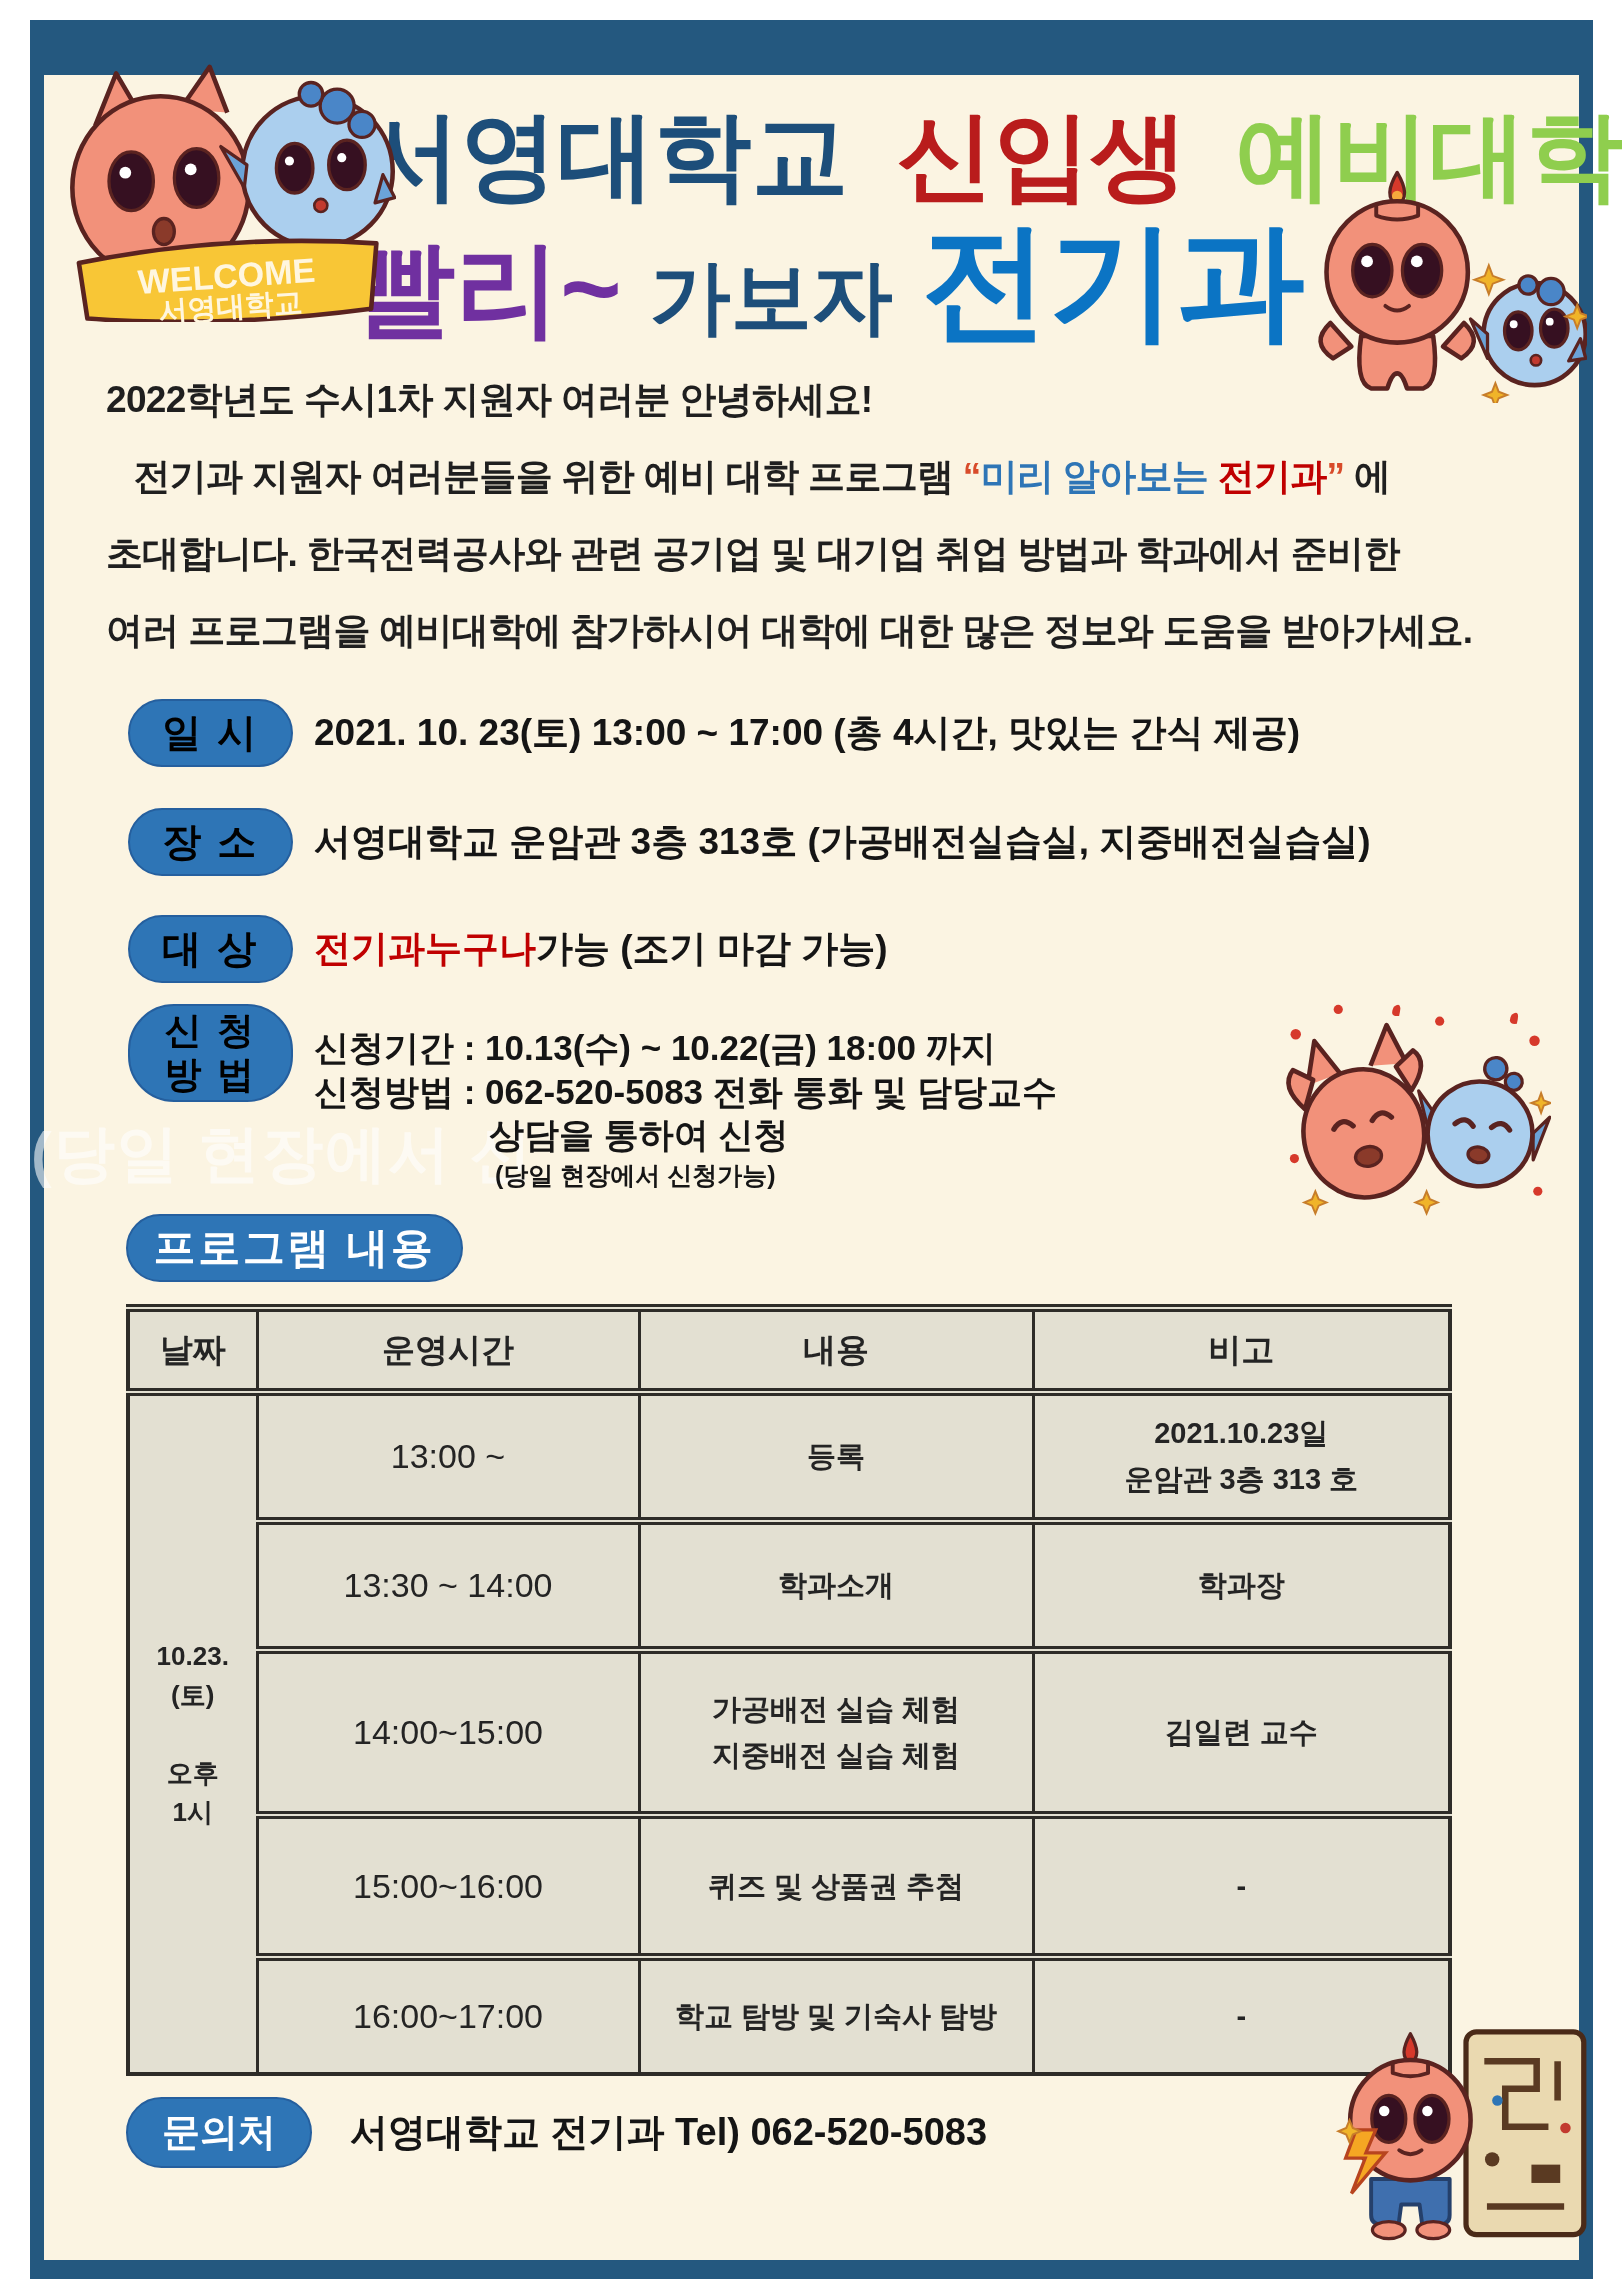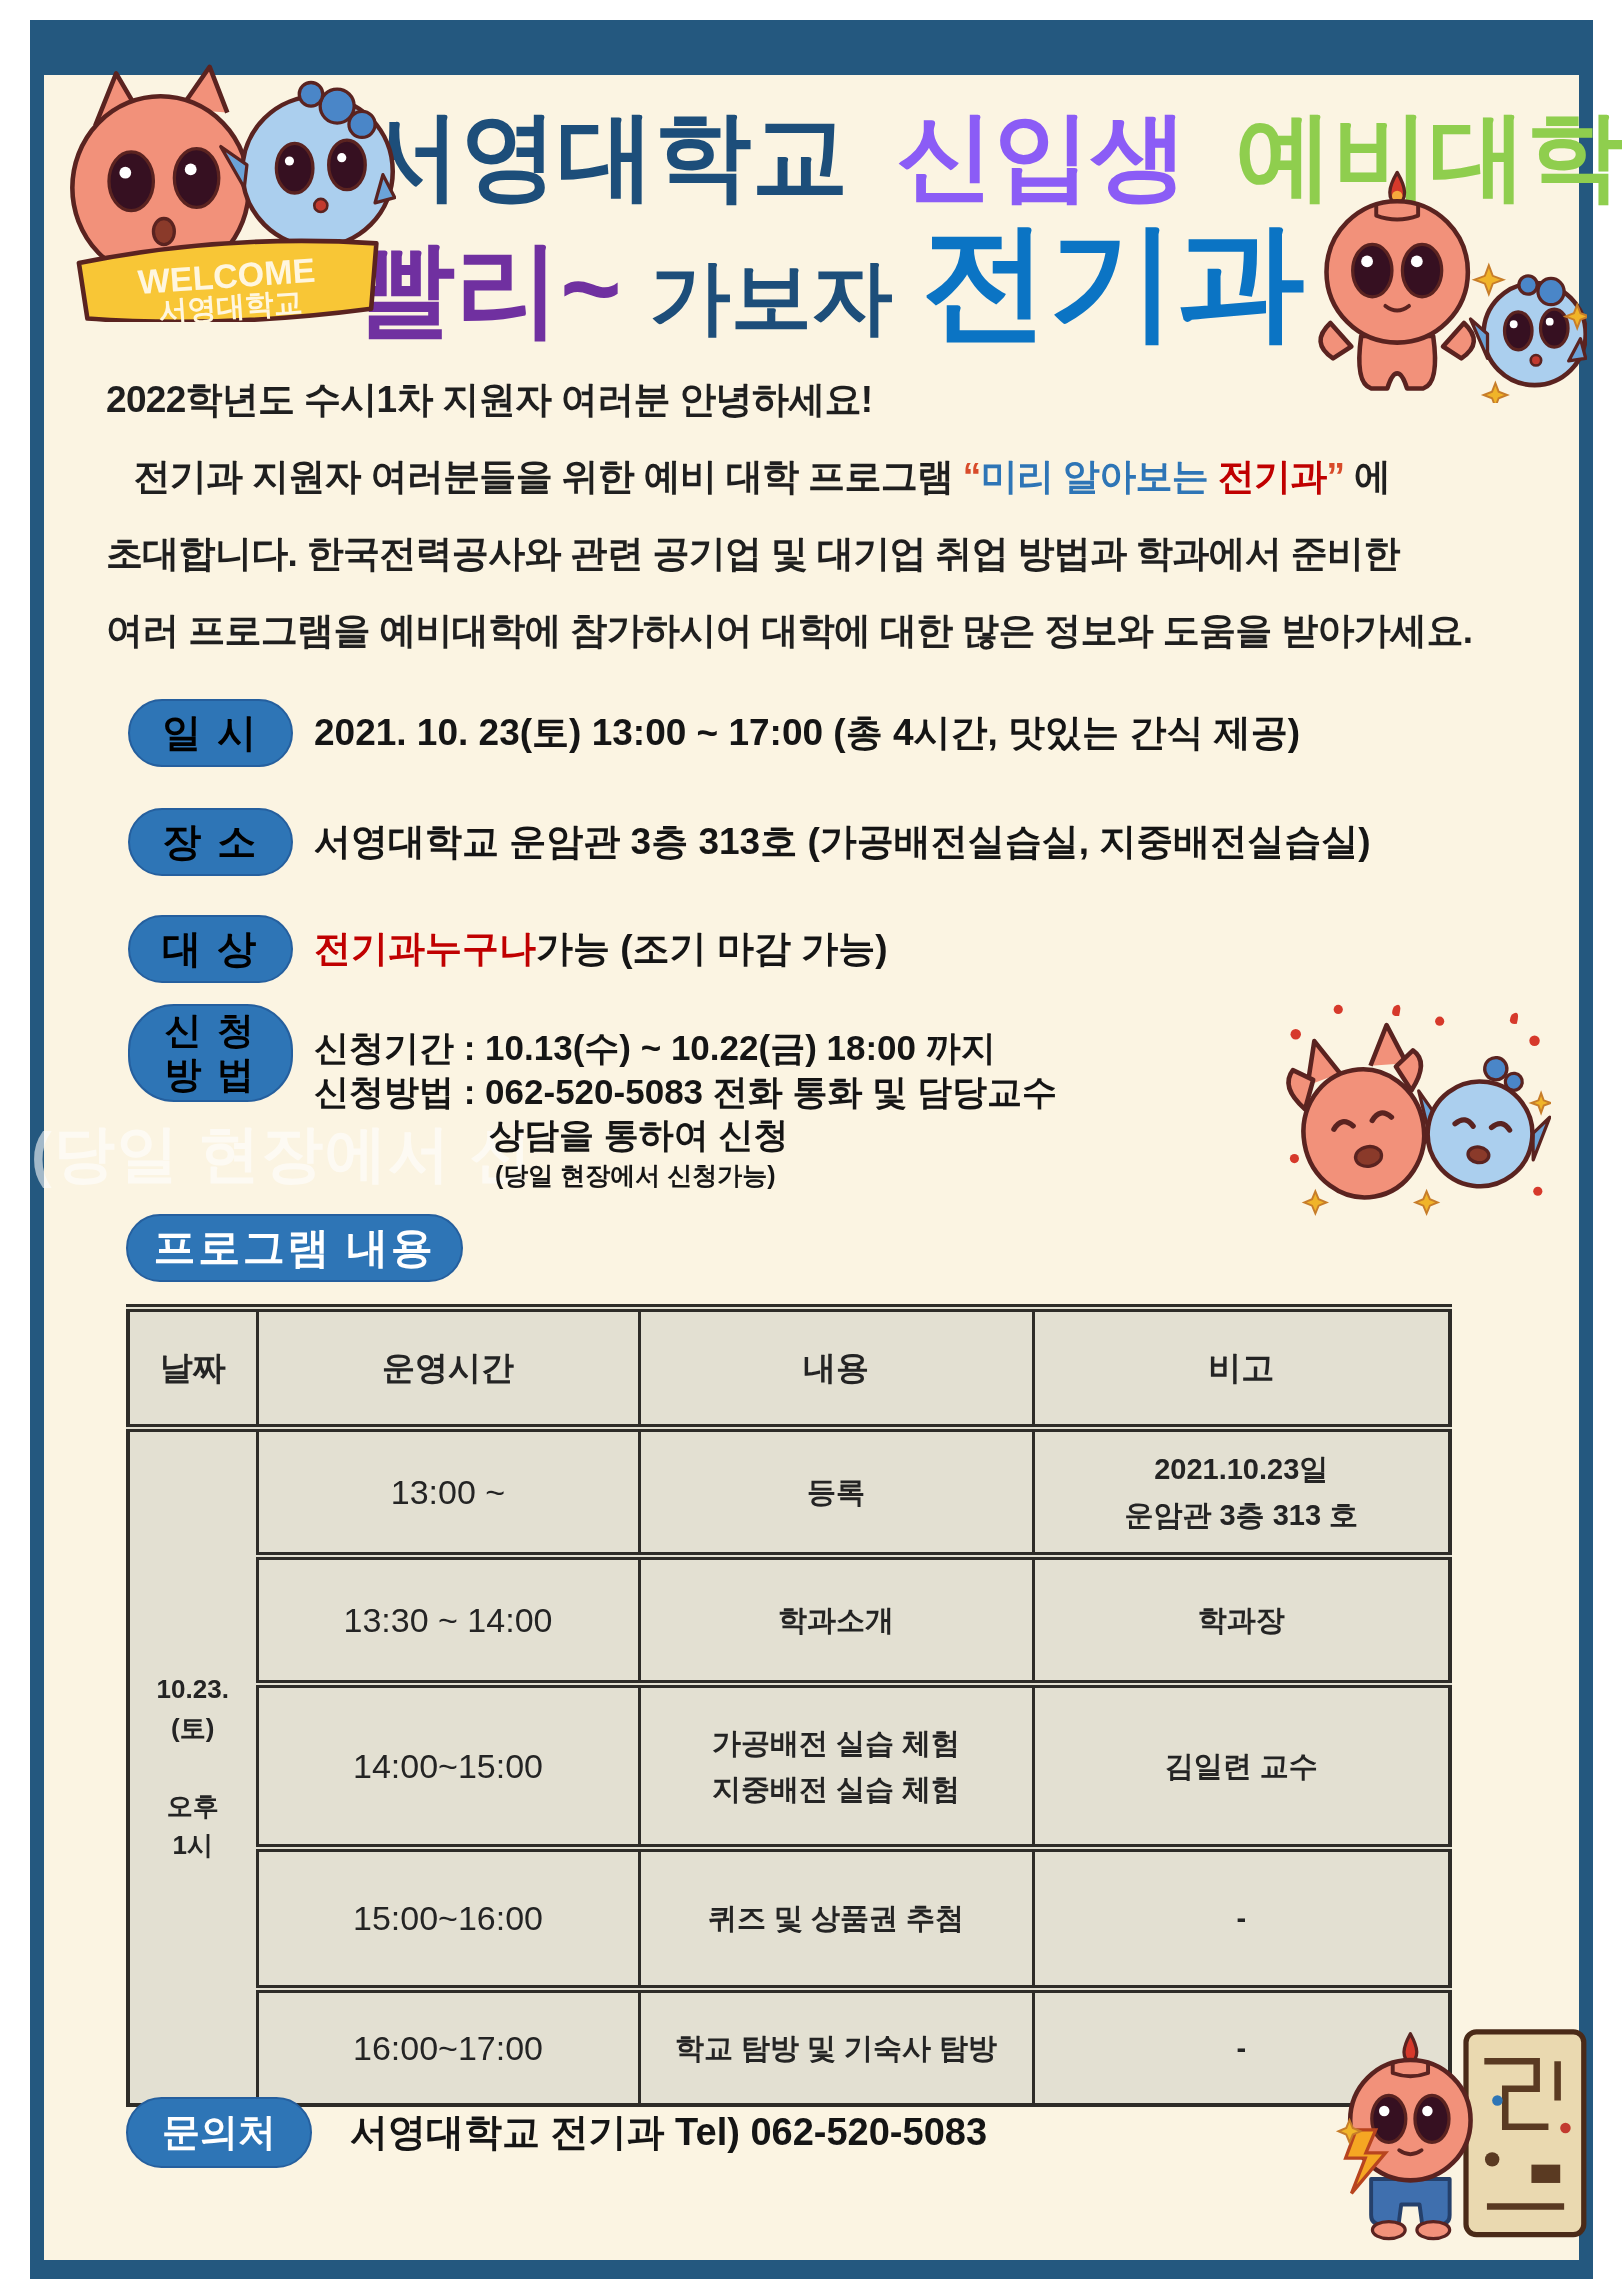--- a/index.html
+++ b/index.html
@@ -6,21 +6,21 @@
   .poster{position:relative;width:1623px;height:2295px;background:#ffffff;overflow:hidden;
           font-family:"Liberation Sans",sans-serif;color:#242424;}
   .paper{position:absolute;left:30px;top:19.6px;width:1563px;height:2259px;box-sizing:border-box;
          background:#fbf4e2;border:14.4px solid #24587f;border-top-width:55px;border-bottom-width:19.6px;}
   
   .title-line1{position:absolute;left:353px;top:92px;width:1099px;text-align:center;
                font-weight:900;font-size:97px;white-space:nowrap;z-index:4;}
   .title-line1 span{margin:0 10.5px;}
   .title-line2{position:absolute;left:366px;top:196px;width:923px;display:flex;align-items:baseline;
                justify-content:center;gap:28px;font-weight:700;white-space:nowrap;z-index:4;}
-  .c-navy{color:#1d4e7a;} .c-red{color:#8b5cf6;} .c-green{color:#8fce4e;}
+  .c-navy{color:#1d4e7a;} .c-red{color:#b91c1c;} .c-green{color:#8fce4e;}
   .c-purple{color:#7030a0;} .c-blue{color:#0b74c4;}
   .sz-quick{font-size:105px;} .sz-go{font-size:81px;} .sz-dept{font-size:128px;}
   
   .intro{position:absolute;left:106px;top:361px;font-size:37px;font-weight:600;line-height:77px;
          letter-spacing:-0.7px;white-space:nowrap;z-index:4;color:#1f1f1f;}
   .intro .indent{padding-left:27.5px;}
   .q-blue{color:#2e75b6;font-weight:800;} .q-red{color:#c00000;font-weight:800;}
   .q-mark{color:#d84b2a;font-weight:800;}
   
   .pill{position:absolute;left:128px;width:165px;height:68px;background:#2e75b6;border:2.6px solid #255f9e;
@@ -207,21 +207,21 @@
   <div class="program-pill">프로그램 내용</div>
   <div class="schedule">
     <table>
       <colgroup>
           <col style="width:129px">
           <col style="width:382px">
           <col style="width:394px">
           <col style="width:417px">
         </colgroup>
       <thead>
-        <tr style="height:120px">
+        <tr style="height:84px">
           <th>날짜</th>
           <th>운영시간</th>
           <th>내용</th>
           <th>비고</th>
         </tr>
       </thead>
       <tbody>
         <tr style="height:128px">
           <td rowspan="5" class="cell-date">10.23.
 (토)

